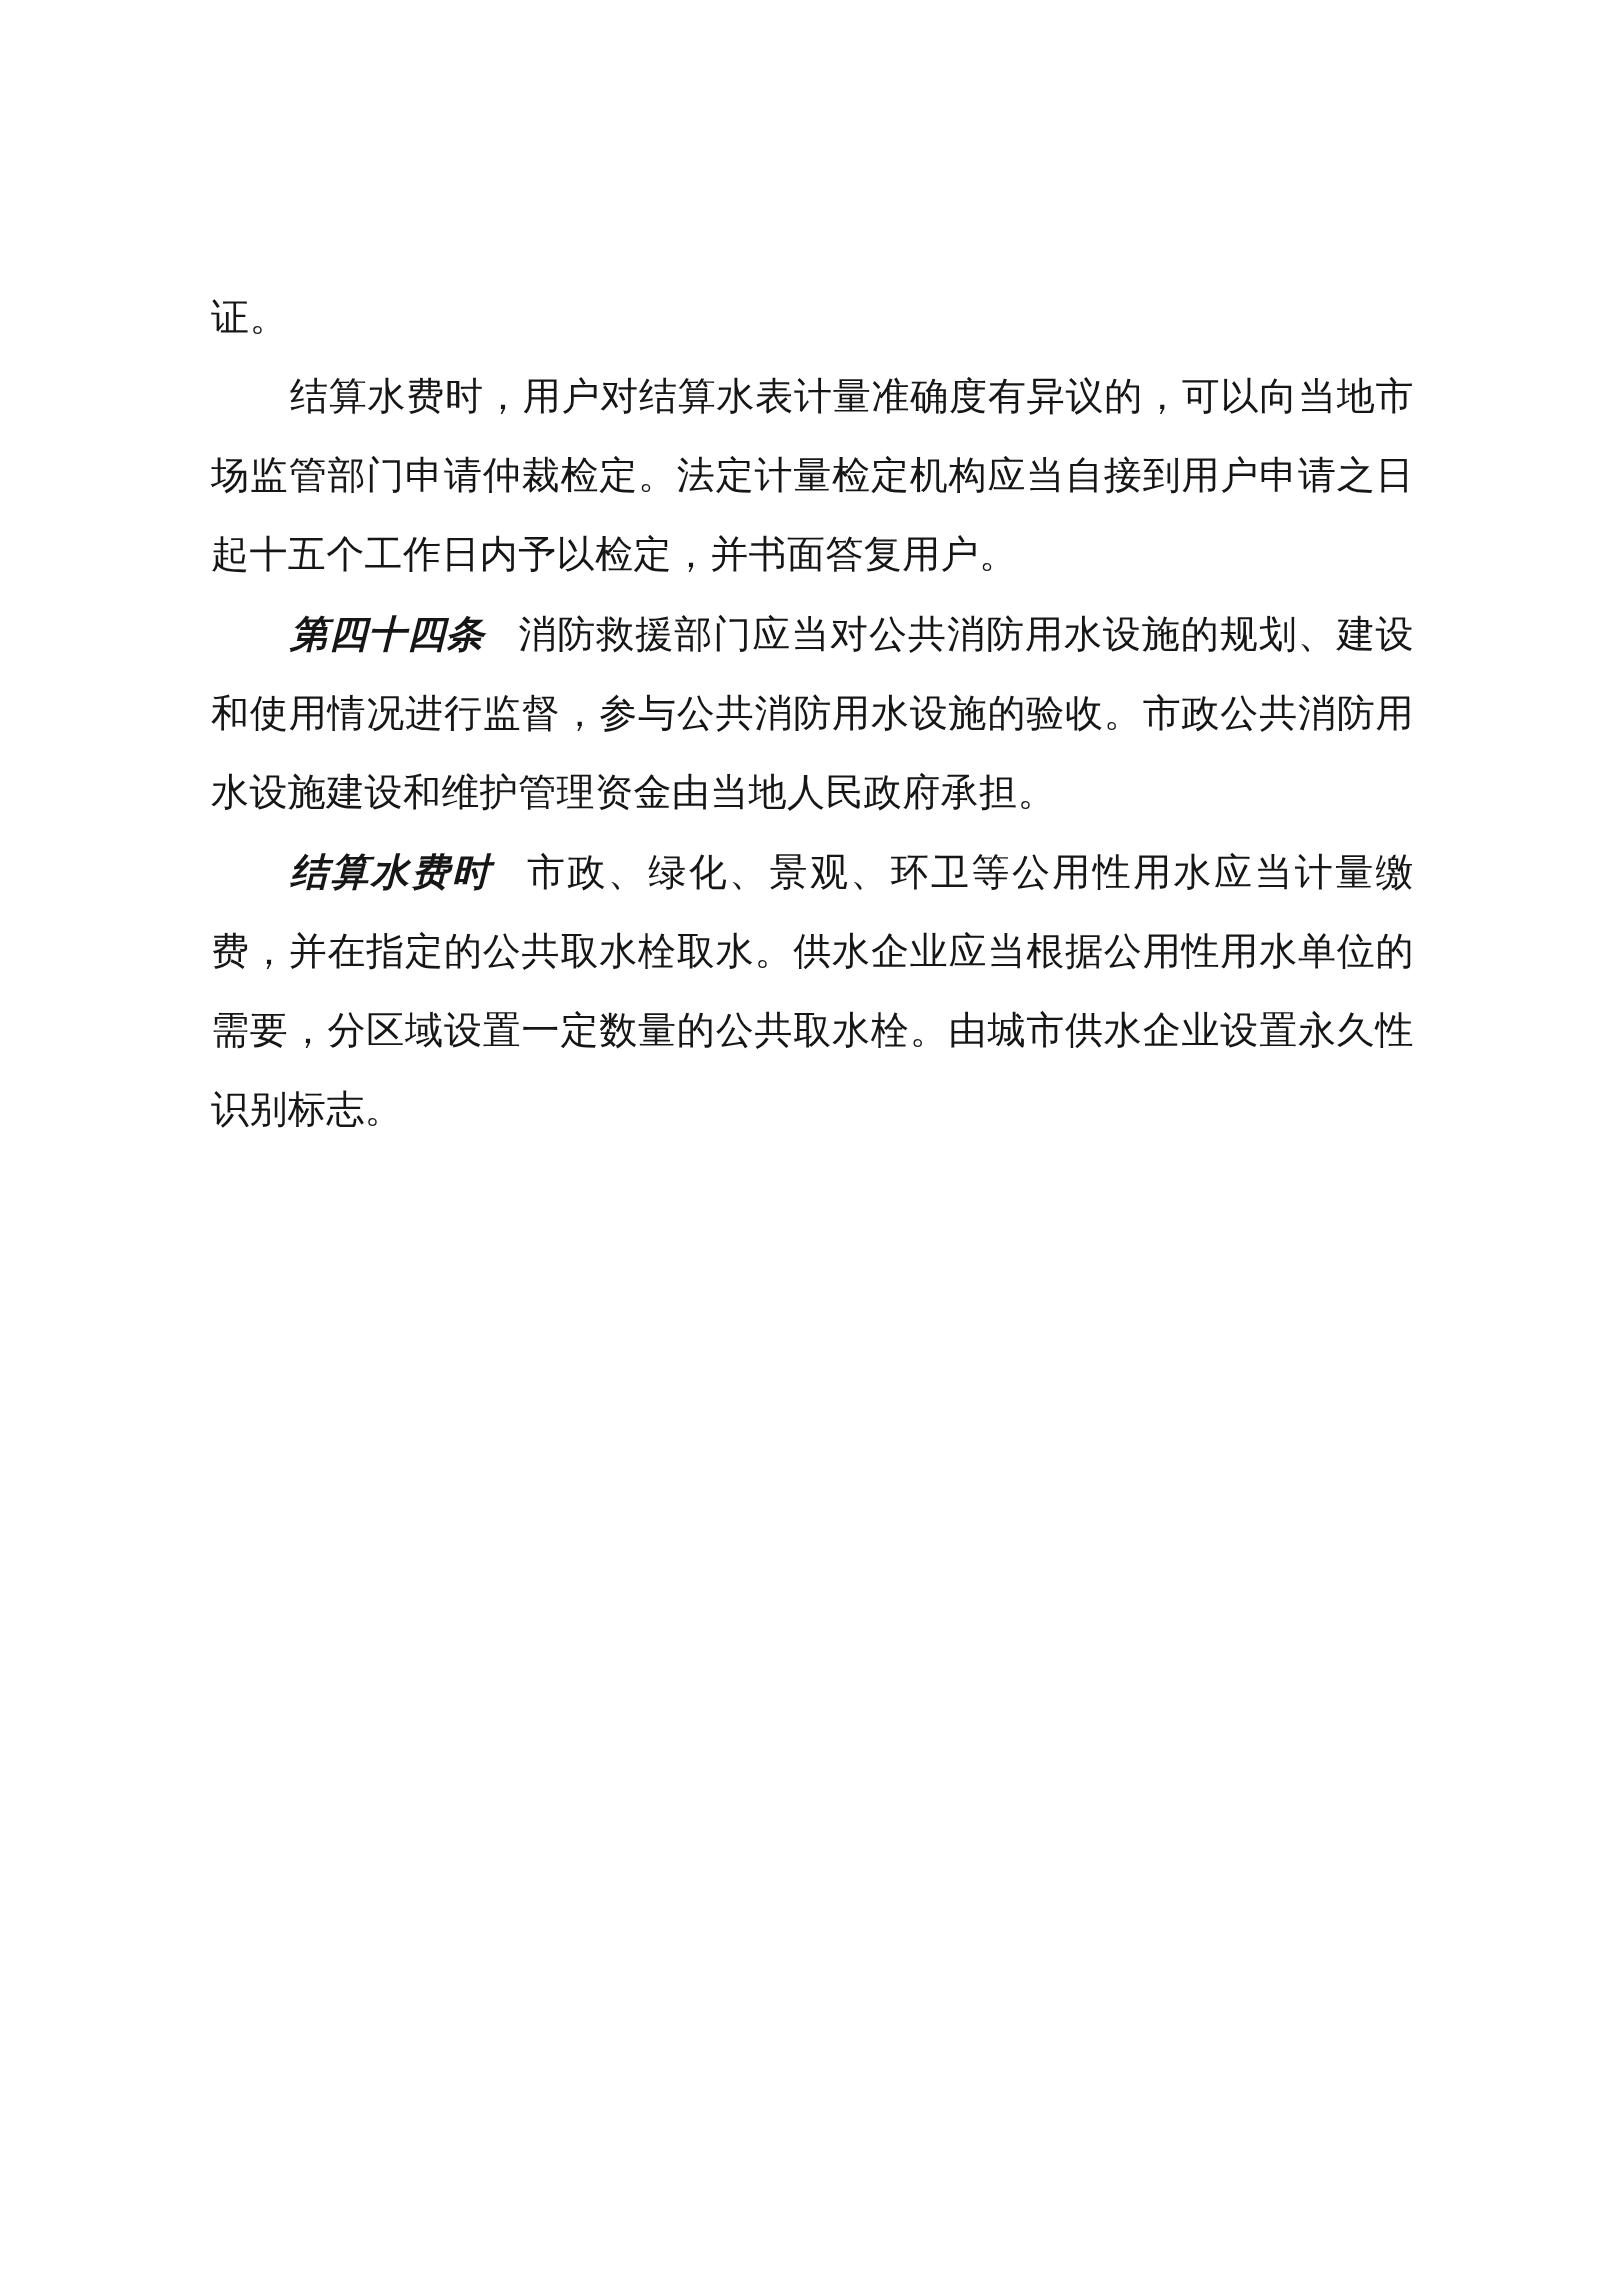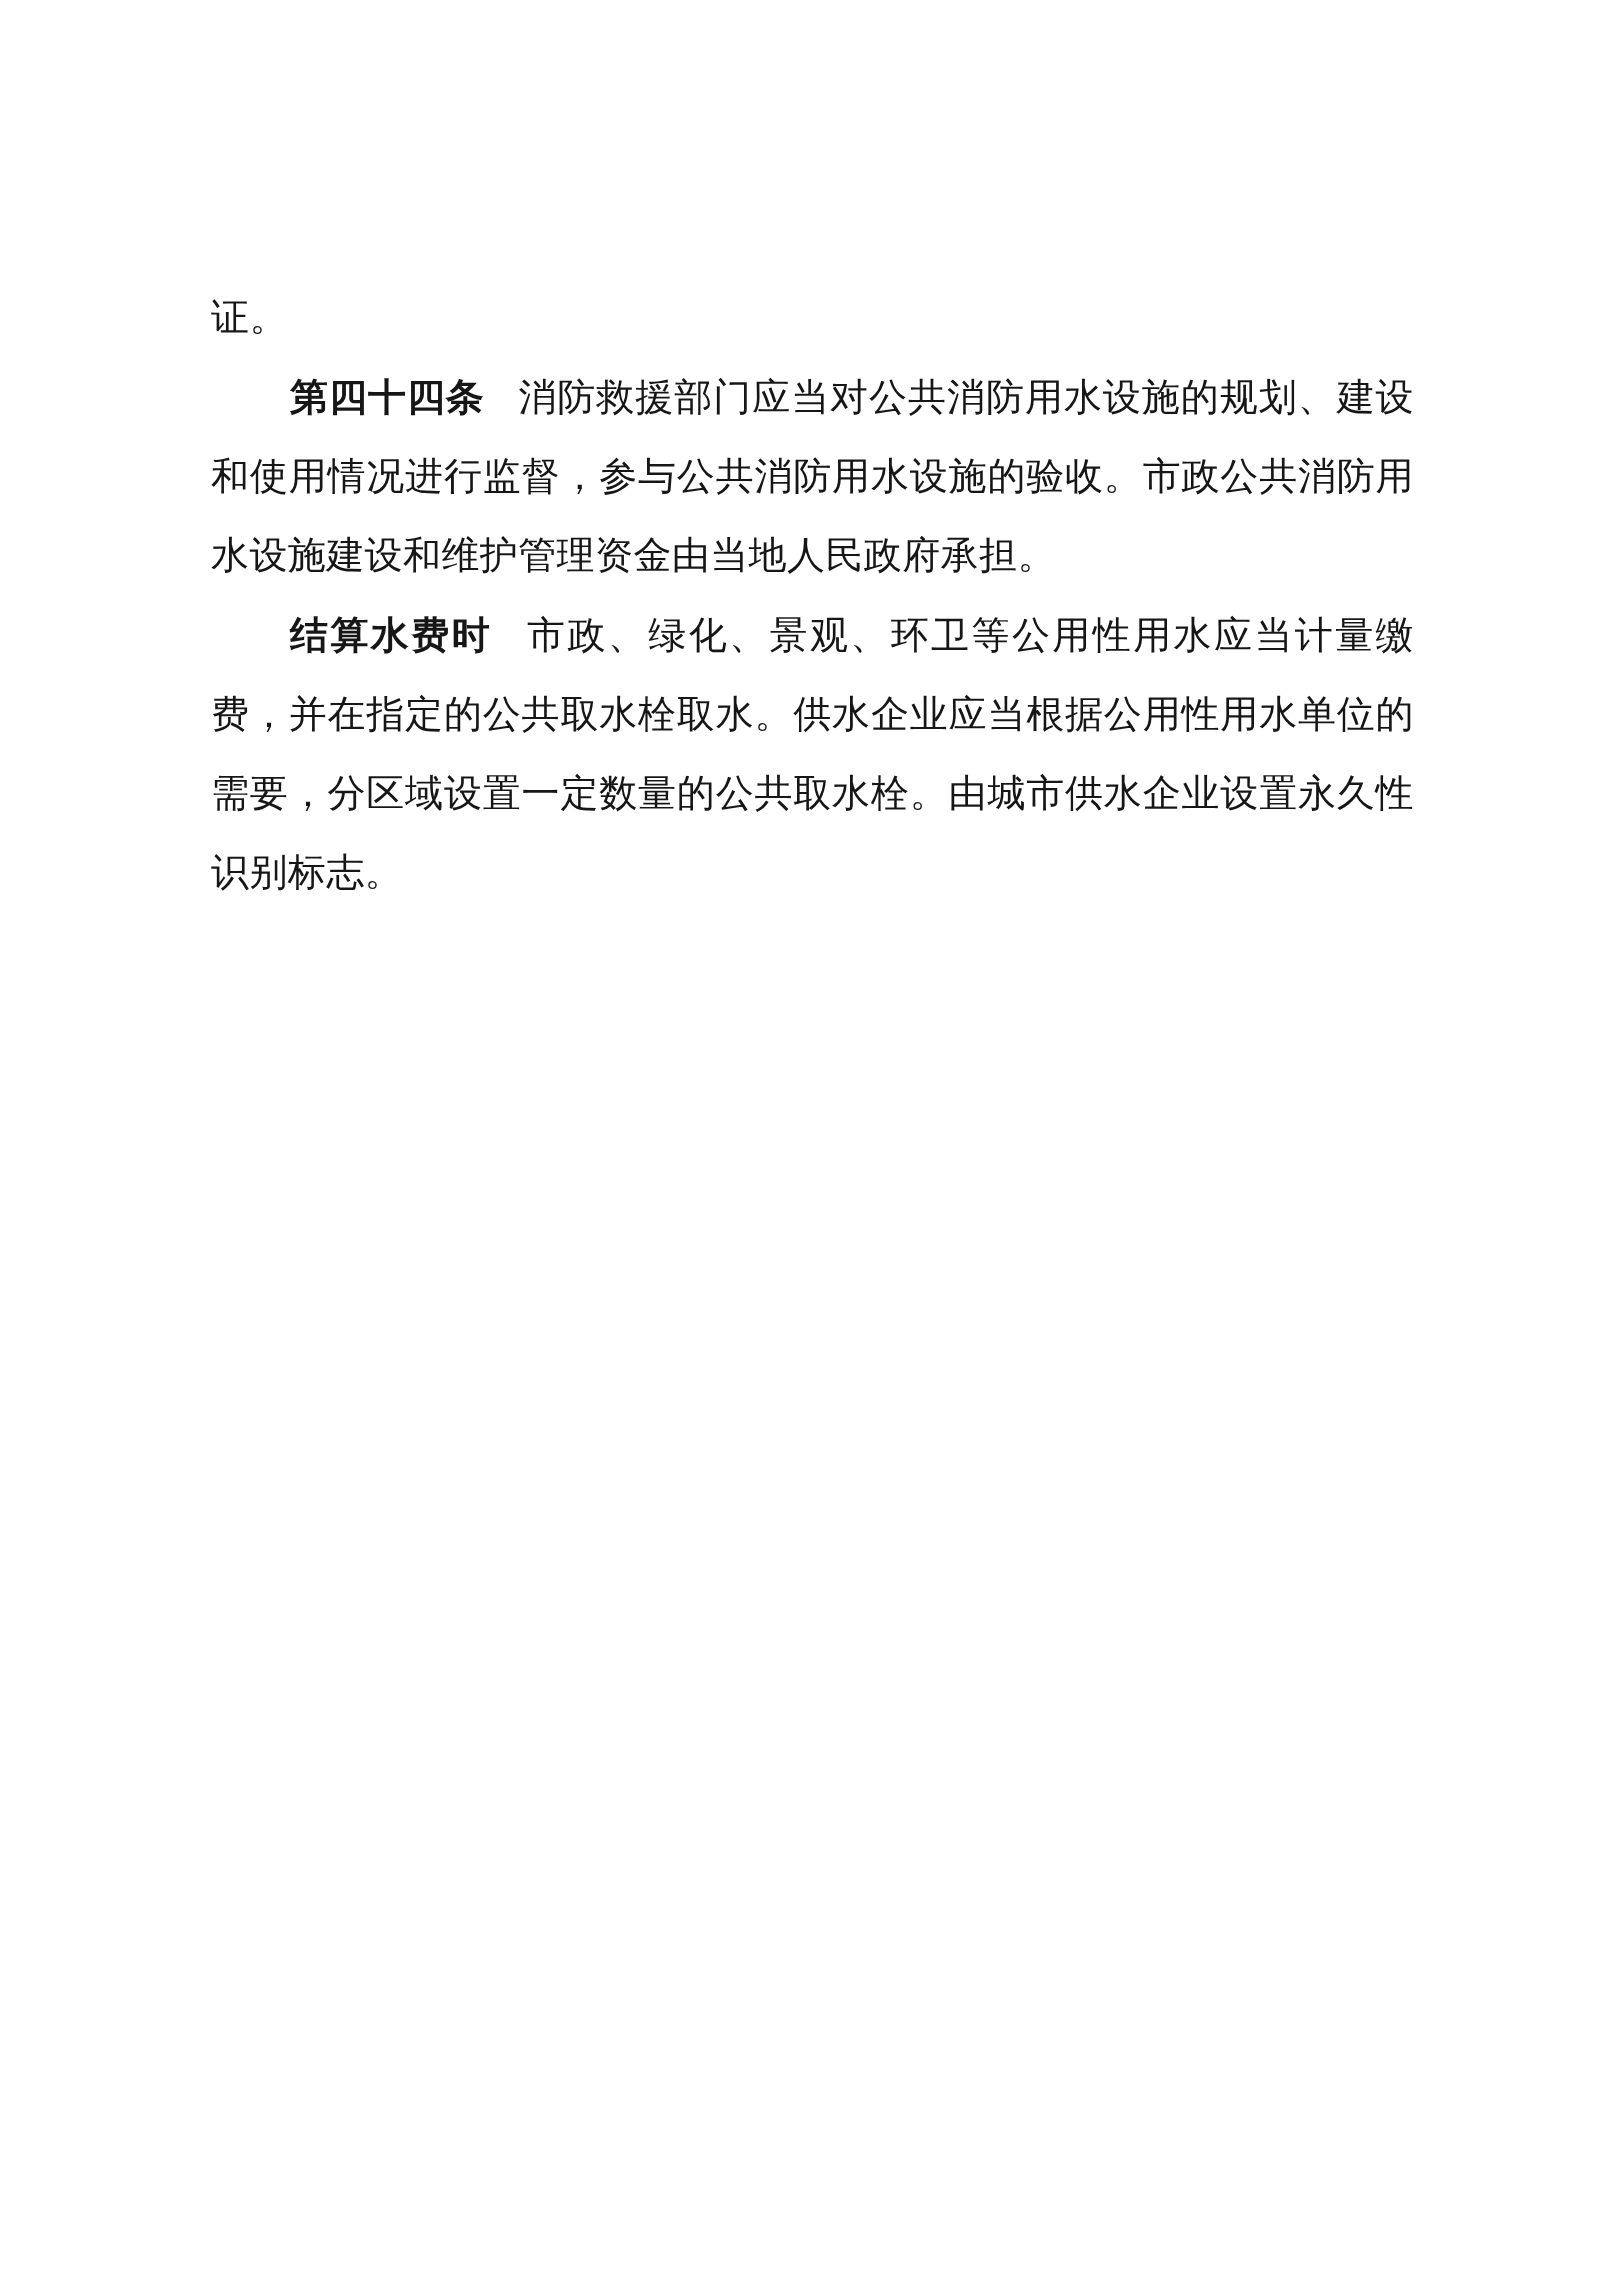--- a/index.html
+++ b/index.html
@@ -38,35 +38,37 @@
     margin: 0 0 0 0;
     text-indent: 0;
     color: #161616;
     font-weight: 400;
   }
   .para.indent {
     text-indent: 79px;
   }
   .para .art {
     font-weight: bold;
+    font-style: italic;
   }
   .para .gap {
     display: inline-block;
     width: 33px;
   }
 </style>
 </head>
 <body>
 
 <div class="page">
   <div class="content">
 
     <p class="para"><span>证。</span></p>
 
 
+    <p class="para indent"><span>结算水费时，用户对结算水表计量准确度有异议的，可以向当地市场监管部门申请仲裁检定。法定计量检定机构应当自接到用户申请之日起十五个工作日内予以检定，并书面答复用户。</span></p>
 
     <p class="para indent"><span class="art">第四十四条</span><span class="gap"></span><span>消防救援部门应当对公共消防用水设施的规划、建设和使用情况进行监督，参与公共消防用水设施的验收。市政公共消防用水设施建设和维护管理资金由当地人民政府承担。</span></p>
 
 
 
     <p class="para indent"><span class="art">结算水费时</span><span class="gap"></span><span>市政、绿化、景观、环卫等公用性用水应当计量缴费，并在指定的公共取水栓取水。供水企业应当根据公用性用水单位的需要，分区域设置一定数量的公共取水栓。由城市供水企业设置永久性识别标志。</span></p>
 
 
   </div>
 </div>

